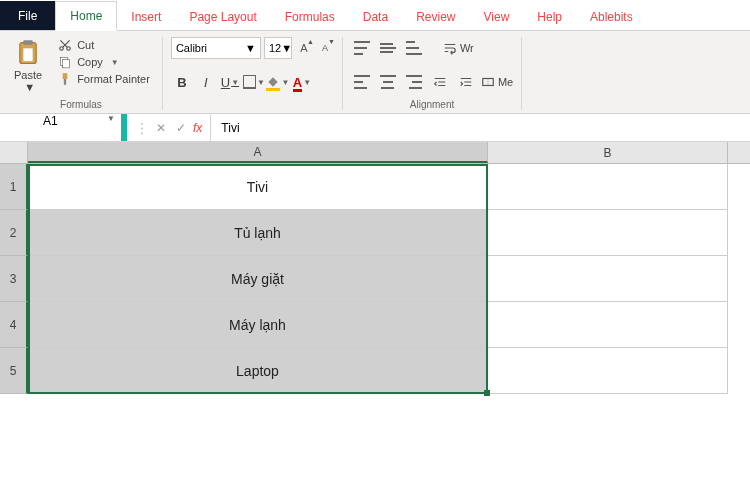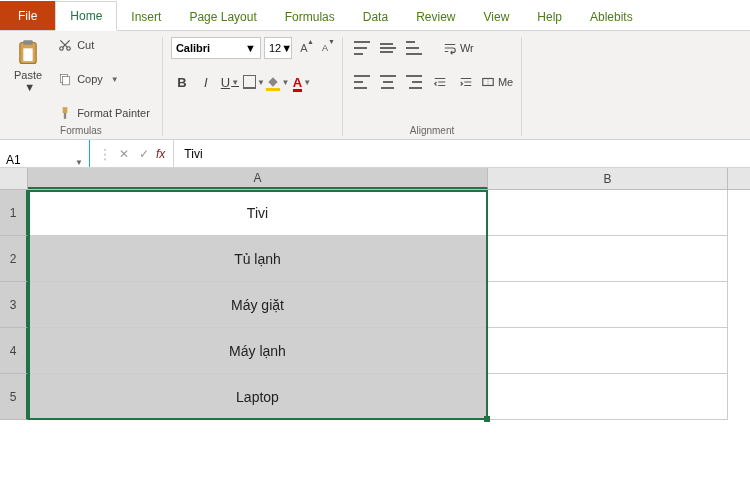--- a/index.html
+++ b/index.html
@@ -1,39 +1,39 @@
 <!DOCTYPE html>
 <html><head>
 <meta charset="utf-8">
 <style>
 * { box-sizing: border-box; margin: 0; padding: 0; font-family: 'Segoe UI', Arial, sans-serif; }
 body { background: #fff; overflow: hidden; width: 750px; height: 500px; }
 
 .tab-bar { display: flex; align-items: flex-end; background: #fff; border-bottom: 1px solid #d4d4d4; padding-left: 0; height: 31px; }
-.tab { padding: 7px 14px 6px; font-size: 12px; color: #4d7c0f; cursor: pointer; }
-.tab-file { background: #c2410c; color: #fff; padding: 8px 18px 7px; }
+.tab { padding: 7px 14px 6px; font-size: 12px; color: #ef4444; cursor: pointer; }
+.tab-file { background: #0f172a; color: #fff; padding: 8px 18px 7px; }
 .tab-active { background: #fff; color: #217346; border: 1px solid #d4d4d4; border-bottom: 2px solid #fff; margin-bottom: -1px; }
 
 .ribbon { display: flex; background: #f3f2f1; border-bottom: 1px solid #d4d4d4; padding: 6px 0 3px; }
 .group { display: flex; flex-direction: column; padding: 0 8px; border-right: 1px solid #d8d8d8; }
 .group-content { display: flex; align-items: flex-start; gap: 6px; flex: 1; }
 .group-label { text-align: center; font-size: 10px; color: #666; margin-top: 4px; }
 
 .paste-btn { display: flex; flex-direction: column; align-items: center; padding: 2px 6px; }
 .paste-btn .icon { width: 28px; height: 28px; margin-bottom: 2px; }
 .paste-btn span { font-size: 11px; color: #444; }
 
-.clip-col { display: flex; flex-direction: column; gap: 18px; }
+.clip-col { display: flex; flex-direction: column; gap: 1px; }
 .clip-item { display: flex; align-items: center; gap: 5px; font-size: 11px; color: #444; padding: 1px 4px; }
 .clip-item .icon { width: 14px; height: 14px; }
 .caret { font-size: 8px; color: #666; margin-left: 3px; }
 
 .font-top { display: flex; gap: 3px; align-items: center; margin-bottom: 6px; }
 .combo { display: flex; align-items: center; border: 1px solid #c8c8c8; background: #fff; padding: 2px 4px; font-size: 11px; height: 22px; }
-.combo-font { width: 90px; font-weight: bold; }
+.combo-font { width: 90px; }
 .combo-size { width: 28px; }
 .combo .caret-box { margin-left: auto; }
 .aa-btn { width: 18px; height: 18px; font-size: 11px; display: inline-flex; align-items: center; justify-content: center; color: #555; position: relative; }
 .aa-btn sup { font-size: 7px; position: absolute; right: -1px; top: -1px; }
 
 .font-bottom { display: flex; gap: 2px; align-items: center; }
 .tb-btn { width: 22px; height: 22px; display: inline-flex; align-items: center; justify-content: center; font-size: 13px; color: #444; }
 .tb-btn .caret { margin-left: 1px; }
 .b { font-weight: bold; }
 .i { font-style: italic; }
@@ -49,26 +49,26 @@
 
 .align-top, .align-bottom { display: flex; gap: 4px; align-items: center; }
 .align-bottom { margin-top: 6px; }
 .align-ic { width: 16px; height: 14px; display: inline-flex; flex-direction: column; justify-content: space-between; }
 .align-ic .bar { height: 2px; background: #666; }
 .bar-s { width: 60%; } .bar-m { width: 80%; } .bar-f { width: 100%; }
 .wrap-text { display: flex; align-items: center; gap: 3px; font-size: 11px; color: #444; }
 .indent-ic { width: 16px; height: 14px; }
 
 .formula-bar { display: flex; align-items: center; background: #fff; border-bottom: 1px solid #d4d4d4; height: 28px; }
-.name-box { display: flex; align-items: flex-end; width: 90px; border-right: 1px solid #14b8a6; padding: 0 6px; font-size: 12px; height: 100%; }
+.name-box { display: flex; align-items: flex-start; width: 90px; border-right: 6px solid #14b8a6; padding: 0 6px; font-size: 12px; height: 100%; margin-left: 37px; }
 .name-box input { border: none; outline: none; width: 50px; font-size: 12px; }
 .name-box .caret { margin-left: auto; }
 .fx-btns { display: flex; align-items: center; gap: 4px; padding: 0 8px; border-right: 1px solid #d4d4d4; height: 100%; }
 .fx-btns .fi { color: #999; font-size: 12px; width: 16px; text-align: center; }
-.fx-label { font-style: italic; color: #7f1d1d; font-size: 12px; }
+.fx-label { font-style: italic; color: #ef4444; font-size: 12px; }
 .formula-input { flex: 1; border: none; outline: none; padding: 0 10px; font-size: 12px; }
 
 .grid-area { position: relative; }
 .col-headers { display: flex; height: 22px; background: #e6e6e6; border-bottom: 1px solid #bcbcbc; }
 .sel-all { width: 28px; border-right: 1px solid #bcbcbc; }
 .col-h { display: flex; align-items: center; justify-content: center; font-size: 12px; color: #444; border-right: 1px solid #bcbcbc; }
 .col-h-a { width: 460px; background: #cfcfcf; border-bottom: 2px solid #217346; }
 .col-h-b { width: 240px; }
 
 .grid-row { display: flex; }

